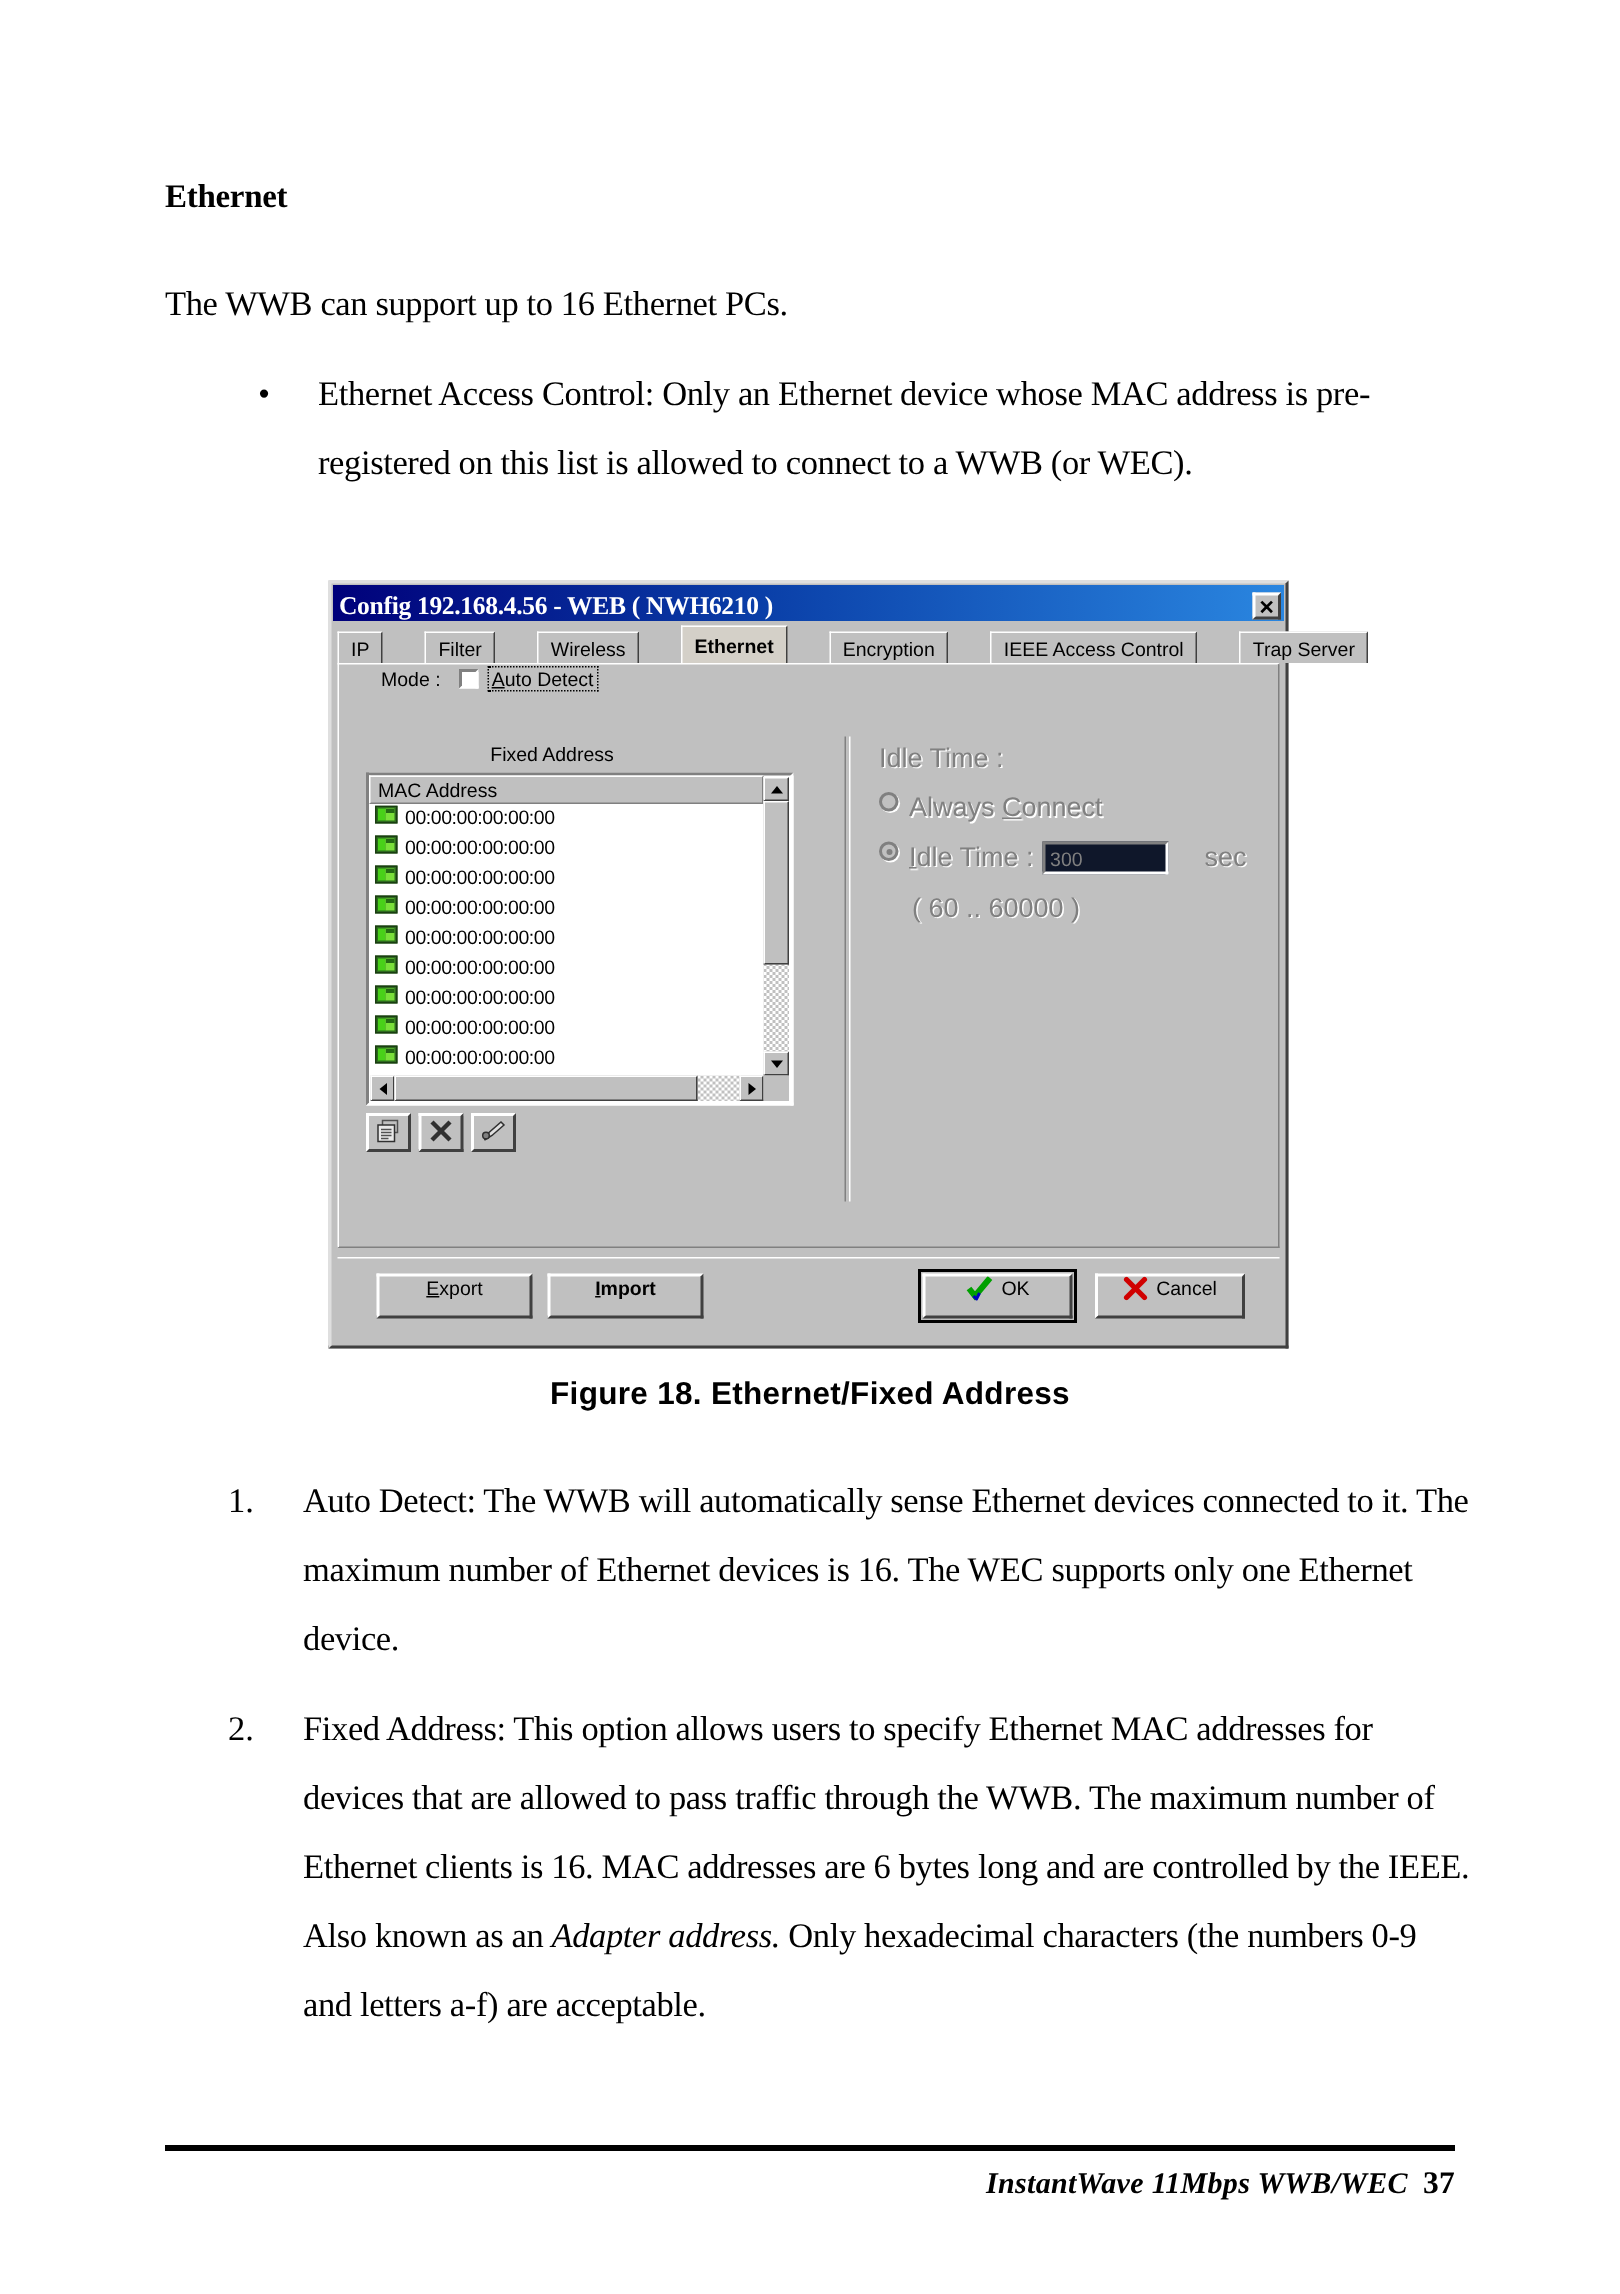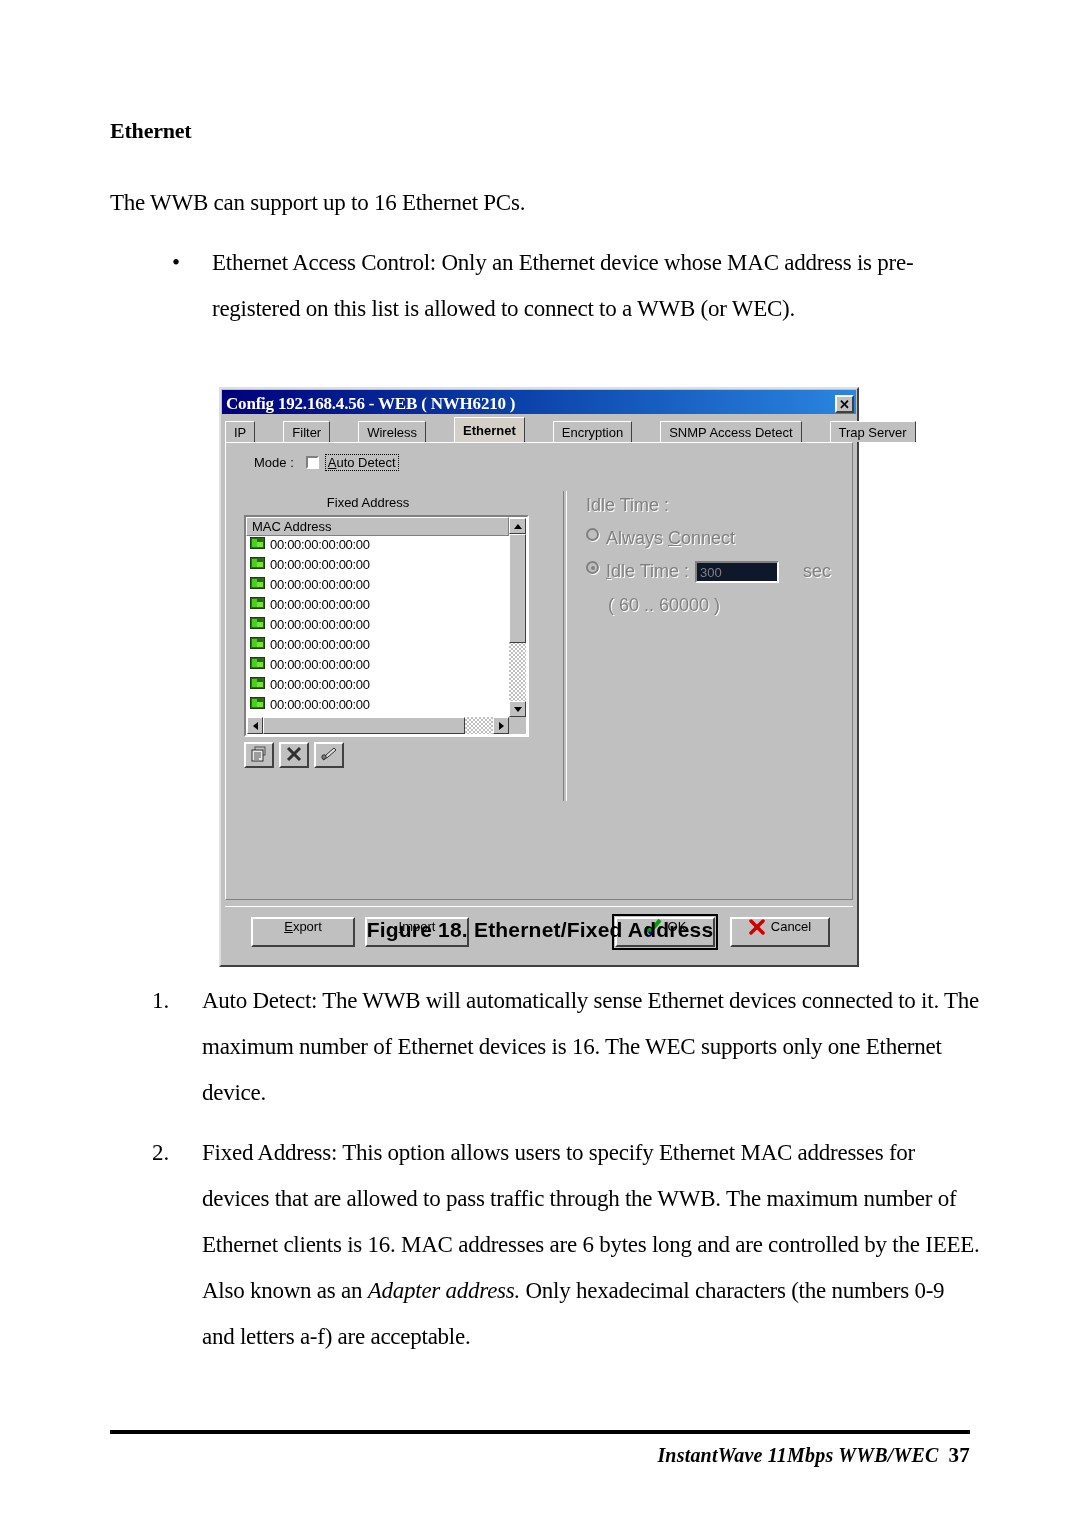--- a/index.html
+++ b/index.html
@@ -198,23 +198,23 @@
     margin: 0 1px 0 0;
   }
 
   .tabpanel {
     margin: 0 4px;
     border-top: 1px solid #ffffff;
     border-left: 1px solid #ffffff;
     border-right: 1px solid #808080;
     border-bottom: 1px solid #808080;
     background: #c0c0c0;
-    padding: 10px 0 0 0;
+    padding: 0 0 0 0;
     position: relative;
-    height: 458px;
+    height: 390px;
     box-sizing: border-box;
   }
 
   .mode-row {
     display: flex;
     align-items: center;
     margin-left: 28px;
     height: 18px;
   }
   .mode-label { font-size: 13px; margin-right: 12px; }
@@ -509,21 +509,21 @@
     justify-content: center;
     font-size: 13px;
     cursor: pointer;
     gap: 6px;
   }
   .winbtn.default {
     outline: 2px solid #000000;
     outline-offset: 1px;
   }
   #btn-export { left: 26px; width: 104px; }
-  #btn-import { left: 140px; width: 104px; }
+  #btn-import { left: 140px; width: 104px; font-weight: bold; }
   #btn-ok { left: 390px; width: 100px; }
   #btn-cancel { left: 505px; width: 100px; }
 
   .ico-check svg, .ico-x svg { display: block; }
 </style>
 </head>
 <body>
 
 <div class="page">
 
@@ -542,21 +542,21 @@
       <div class="title-text">Config 192.168.4.56 - WEB ( NWH6210 )</div>
       <div class="close-btn">✕</div>
     </div>
 
     <div class="tabstrip">
       <div class="tab">IP</div>
       <div class="tab">Filter</div>
       <div class="tab">Wireless</div>
       <div class="tab active">Ethernet</div>
       <div class="tab">Encryption</div>
-      <div class="tab">SNMP Access Detect</div>
+      <div class="tab">IEEE Access Control</div>
       <div class="tab">Trap Server</div>
     </div>
 
     <div class="tabpanel">
 
       <div class="mode-row">
         <span class="mode-label">Mode :</span>
         <span class="wincheck"></span>
         <span class="focus-label"><span class="acc">A</span><span>uto Detect</span></span>
       </div>

